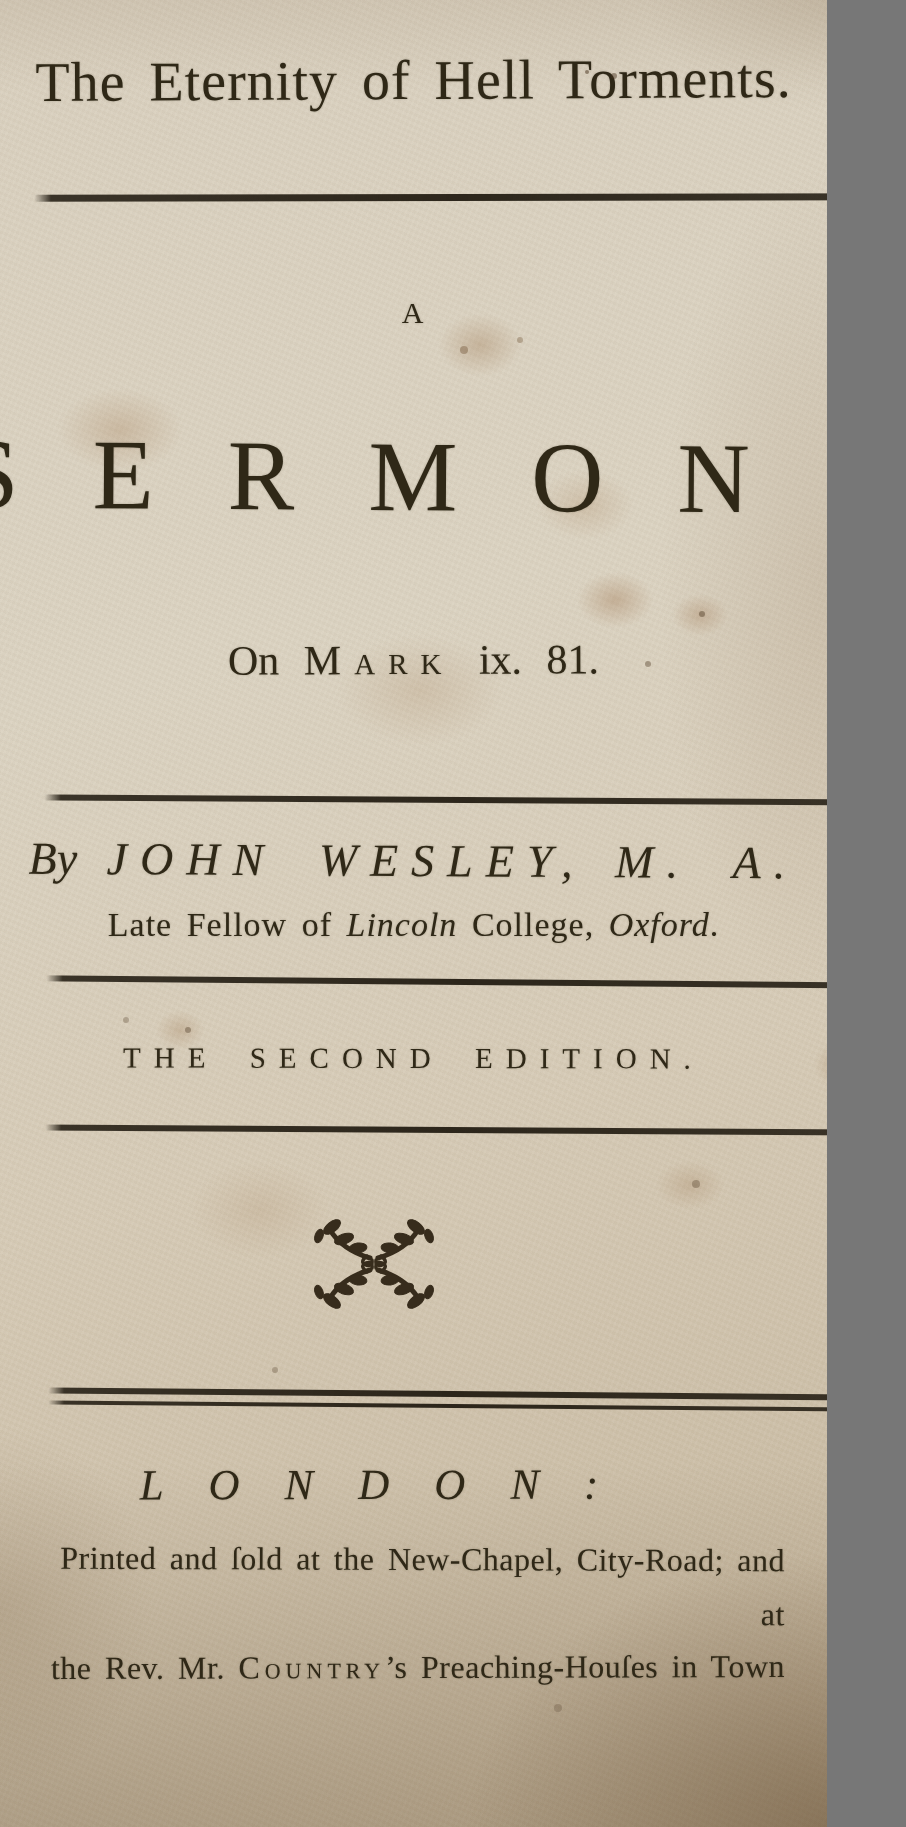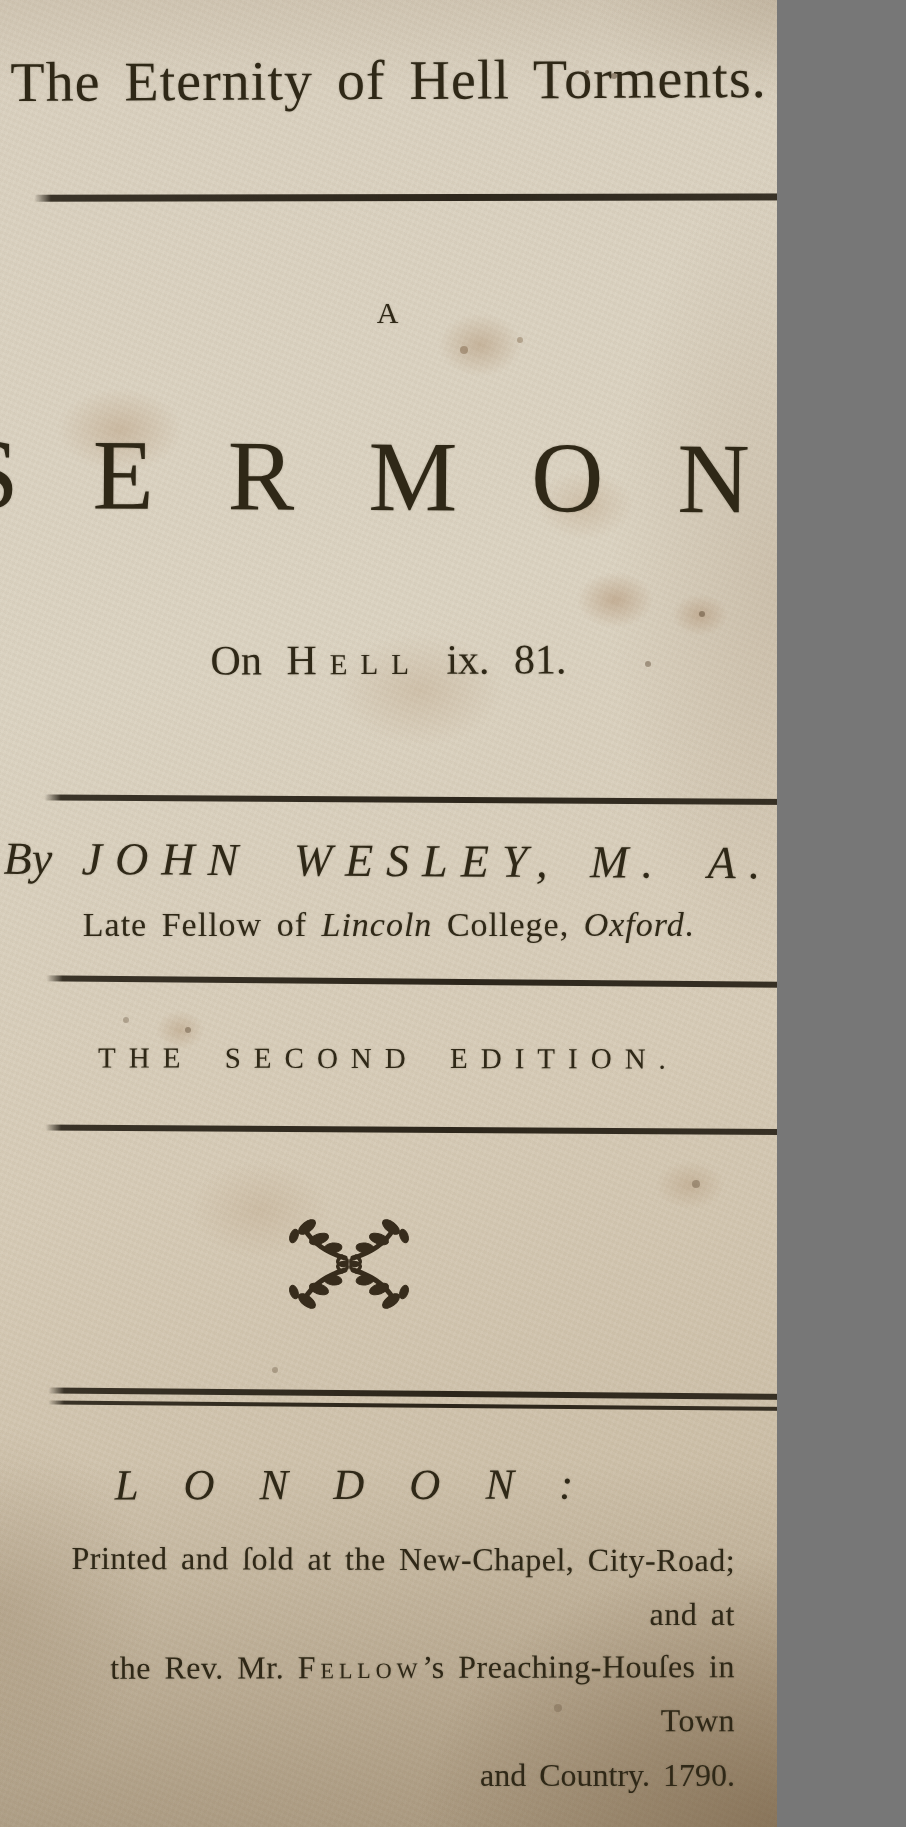--- a/index.html
+++ b/index.html
@@ -1,17 +1,17 @@
 <!DOCTYPE html>
 <html><head>
 <meta charset="utf-8">
 <style>
   html,body{margin:0;padding:0;background:#777;}
   .page{
-    position:relative;width:752px;height:1827px;overflow:hidden;
+    position:relative;width:827px;height:1827px;overflow:hidden;
     font-family:"Liberation Serif","DejaVu Serif",serif;
     color:#2f2817;
     background:
       radial-gradient(60px 45px at 480px 345px, rgba(150,110,70,.30), rgba(150,110,70,0) 70%),
       radial-gradient(90px 60px at 120px 430px, rgba(160,120,80,.28), rgba(160,120,80,0) 70%),
       radial-gradient(55px 40px at 615px 600px, rgba(150,105,65,.33), rgba(150,105,65,0) 70%),
       radial-gradient(40px 30px at 700px 615px, rgba(150,105,65,.28), rgba(150,105,65,0) 70%),
       radial-gradient(70px 50px at 585px 505px, rgba(160,120,80,.22), rgba(160,120,80,0) 70%),
       radial-gradient(120px 80px at 420px 690px, rgba(155,115,75,.18), rgba(155,115,75,0) 70%),
       radial-gradient(45px 35px at 845px 1065px, rgba(140,100,60,.30), rgba(140,100,60,0) 70%),
@@ -20,21 +20,20 @@
       radial-gradient(100px 70px at 260px 1210px, rgba(150,110,70,.14), rgba(150,110,70,0) 70%),
       radial-gradient(500px 380px at 100% 100%, rgba(105,82,55,.50), rgba(105,82,55,0) 72%),
       radial-gradient(240px 600px at 100% 32%, rgba(130,100,70,.16), rgba(130,100,70,0) 70%),
       radial-gradient(220px 260px at 0% 88%, rgba(120,95,65,.18), rgba(120,95,65,0) 70%),
       radial-gradient(260px 160px at 100% 0%, rgba(120,95,65,.14), rgba(120,95,65,0) 70%),
       linear-gradient(180deg, rgba(120,95,65,.10), rgba(120,95,65,0) 5%),
       linear-gradient(180deg, rgba(90,70,45,0) 80%, rgba(90,70,45,.22) 100%),
       repeating-linear-gradient(23deg, rgba(255,255,255,.025) 0 3px, rgba(120,100,70,.025) 3px 6px),
       repeating-linear-gradient(112deg, rgba(255,255,255,.02) 0 2px, rgba(110,90,60,.02) 2px 5px),
       linear-gradient(165deg, #d9d0bf 0%, #dbd3c2 35%, #d6cbb7 60%, #cdc0a9 80%, #bfae94 100%);
-    padding-left: 25px;
   }
   .tblock{position:absolute;left:0;right:0;text-align:center;
           text-shadow:0 0 2px rgba(47,40,23,.30);}
   .title{top:48px;font-size:56px;letter-spacing:1px;word-spacing:9px;transform:rotate(-.3deg);}
   .half-a{top:296px;font-size:30px;letter-spacing:2px;}
   .sermon{top:424px;font-size:100px;letter-spacing:.74em;line-height:1.05;
           transform:translateX(-37px) rotate(.35deg);}
   .scripture{top:636px;font-size:42px;word-spacing:14px;transform:rotate(-.2deg);}
   .scripture .sc{font-variant:small-caps;letter-spacing:13px;}
   .author{top:834px;font-size:46px;font-style:italic;word-spacing:18px;transform:rotate(.35deg);}
@@ -88,21 +87,21 @@
   <div class="tblock title">The Eternity of Hell Torments.</div>
 
   <div class="rule rule1"></div>
 
   <div class="tblock half-a">A</div>
 
   <div class="tblock sermon">SERMON</div>
 
   <div class="tblock scripture">
     <span>On</span>
-    <span class="sc">Hell</span>
+    <span class="sc">Mark</span>
     <span>ix. 81.</span>
   </div>
 
   <div class="rule rule2"></div>
 
   <div class="tblock author">
     <span>By</span>
     <span class="spread">JOHN WESLEY,</span>
     <span class="spread">M. A.</span>
   </div>
@@ -140,18 +139,17 @@
 
   <div class="drule">
     <div class="rule a"></div>
     <div class="rule b"></div>
   </div>
 
   <div class="tblock london">LONDON:</div>
 
   <div class="imprint">
     <span class="ln l1">Printed and ſold at the New-Chapel, City-Road; and at</span>
-    <span class="ln l2"><span>the Rev. Mr. </span><span class="sc">Fellow</span><span>’s Preaching-Houſes in Town</span></span>
-    <span class="ln l3">and Country.  1790.</span>
+    <span class="ln l2"><span>the Rev. Mr. </span><span class="sc">Country</span><span>’s Preaching-Houſes in Town</span></span>
   </div>
 
   <div class="specks"></div>
 </div>
 
 </body></html>

